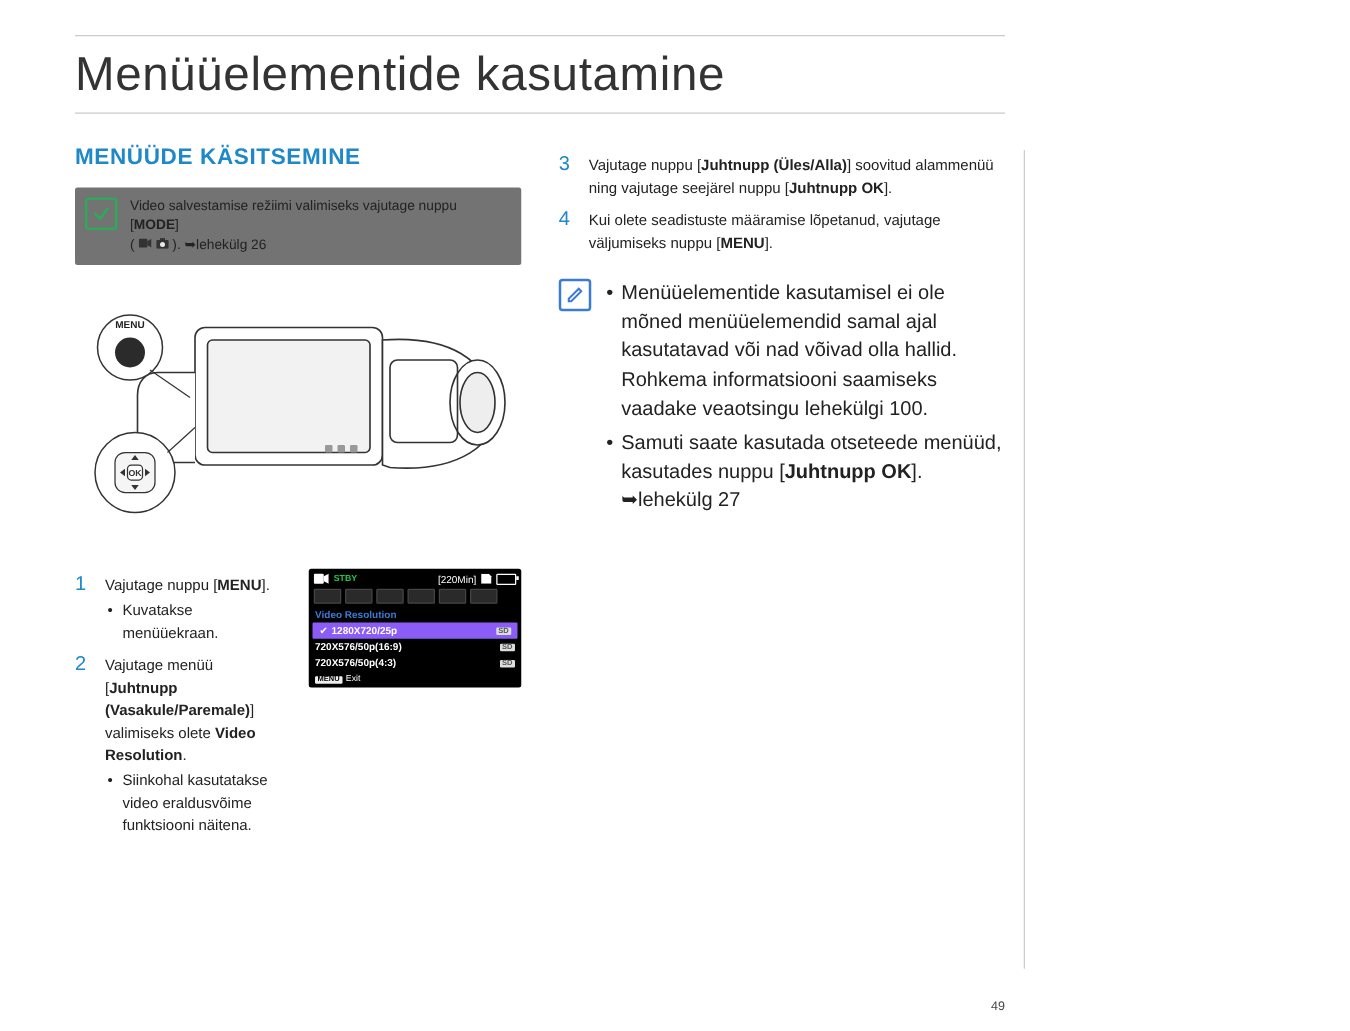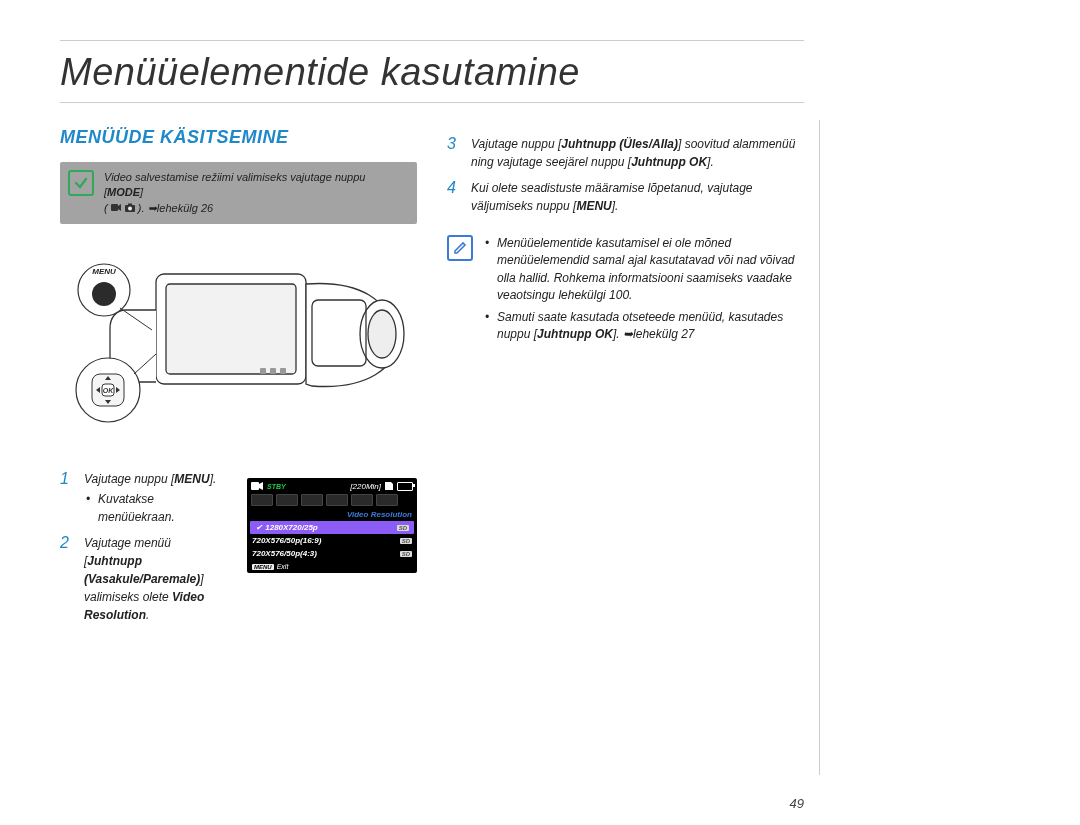--- a/index.html
+++ b/index.html
@@ -1,54 +1,54 @@
 <!DOCTYPE html>
 <html><head>
 <meta charset="utf-8">
 <style>
   html,body{margin:0;padding:0;background:#fff;font-family:Arial,Helvetica,sans-serif;color:#222;}
-  .page{width:864px;height:825px;position:relative;box-sizing:border-box;padding:40px 60px 0 60px;font-style:italic;}
+  .page{width:864px;height:825px;position:relative;box-sizing:border-box;padding:28px 60px 0 60px;}
   .hr-top{border-top:1px solid #ccc;margin:0 0 10px 0;}
   .title{font-size:38px;font-weight:300;letter-spacing:0.5px;color:#333;margin:0 0 8px 0;}
   .hr-under{border-top:1px solid #ccc;margin:0 0 24px 0;}
   .cols{display:flex;gap:30px;}
   .col{flex:1;min-width:0;}
   .subhead{color:#1f88c9;font-size:18px;font-weight:600;letter-spacing:0.5px;margin:0 0 12px 0;}
   .body{font-size:13px;line-height:1.45;color:#333;}
-  .note-box{background:#a3a3a3;border-radius:2px;padding:8px 10px 8px 44px;position:relative;font-size:11px;line-height:1.4;margin:14px 0 16px 0;}
+  .note-box{background:#737373;border-radius:2px;padding:8px 10px 8px 44px;position:relative;font-size:11px;line-height:1.4;margin:14px 0 16px 0;}
   .note-icon{position:absolute;left:8px;top:8px;width:22px;height:22px;border:2px solid #2fa85a;border-radius:3px;display:flex;align-items:center;justify-content:center;color:#2fa85a;font-weight:bold;}
   .camera{width:360px;height:200px;margin:0 auto 18px auto;}
   .step{display:flex;gap:12px;margin:8px 0;}
   .step-num{color:#1f88c9;font-size:16px;font-weight:300;min-width:12px;}
   .step-body{font-size:12px;line-height:1.5;}
   .bullet{padding-left:14px;position:relative;margin-top:2px;}
   .bullet::before{content:"•";position:absolute;left:2px;}
   .strong{font-weight:700;}
   .left-steps{display:flex;gap:18px;align-items:flex-start;}
   .steps-text{flex:1;}
-  .lcd{width:170px;background:#000;border-radius:2px;overflow:hidden;font-size:8px;color:#fff;margin-top:16px;text-align:right;}
+  .lcd{width:170px;background:#000;border-radius:2px;overflow:hidden;font-size:8px;color:#fff;margin-top:4px;}
   .lcd-top{display:flex;align-items:center;gap:4px;padding:3px 4px 1px 4px;}
   .stby{color:#21c94b;font-weight:700;font-size:7px;}
   .lcd-top-right{margin-left:auto;display:flex;gap:3px;align-items:center;}
   .batt{width:14px;height:7px;border:1px solid #fff;border-radius:1px;position:relative;}
   .batt::after{content:"";position:absolute;right:-3px;top:1px;width:2px;height:3px;background:#fff;}
   .lcd-tabs{display:flex;gap:3px;padding:2px 4px;}
   .tab{width:20px;height:10px;background:#2a2a2a;border:1px solid #444;border-radius:1px;}
   .lcd-label{color:#3b7bd6;font-weight:700;font-size:8px;padding:2px 5px;}
   .lcd-row{display:flex;align-items:center;justify-content:space-between;padding:2px 5px;font-size:8px;}
   .lcd-sel{background:#8b5cf6;margin:0 3px;border-radius:1px;}
   .lcd-check{width:8px;height:8px;display:inline-flex;align-items:center;justify-content:center;}
   .sd{background:#ddd;color:#555;border-radius:1px;font-size:6px;padding:0 2px;font-weight:700;}
   .lcd-exit{display:flex;align-items:center;gap:3px;padding:3px 5px;font-size:7px;}
   .menu-chip{background:#eee;color:#000;font-weight:700;border-radius:1px;padding:0 2px;font-size:6px;}
   .info-icon{min-width:22px;height:22px;border:2px solid #3b7bd6;border-radius:3px;display:flex;align-items:center;justify-content:center;color:#3b7bd6;margin-right:10px;margin-top:4px;}
   .info-block{display:flex;align-items:flex-start;margin-top:16px;}
-  .info-list{font-size:12px;line-height:1.45;}
+  .info-list{font-size:16px;line-height:1.45;}
   .info-list .bullet{margin:4px 0;}
-  .page-num{position:absolute;right:60px;bottom:14px;font-size:13px;color:#444;}
+  .page-num{position:absolute;right:60px;bottom:14px;font-size:10px;color:#444;}
   .side-rule{position:absolute;right:44px;top:120px;bottom:50px;border-right:1px solid #ccc;}
   .ok-btn{font-size:7px;font-weight:700;fill:#333;}
 </style>
 </head>
 <body>
 
 <div class="page">
   <div class="hr-top"></div>
   <h1 class="title">Menüüelementide kasutamine</h1>
   <div class="hr-under"></div>
@@ -120,20 +120,21 @@
             <div class="step-num">1</div>
             <div class="step-body">
               <span>Vajutage nuppu [<span class="strong">MENU</span>].</span>
               <div class="bullet">Kuvatakse menüüekraan.</div>
             </div>
           </div>
           <div class="step">
             <div class="step-num">2</div>
             <div class="step-body">
               <span>Vajutage menüü [</span><span class="strong">Juhtnupp (Vasakule/Paremale)</span><span>] valimiseks olete </span><span class="strong">Video Resolution</span><span>.</span>
+              <div class="bullet">Siinkohal kasutatakse video eraldusvõime funktsiooni näitena.</div>
             </div>
           </div>
         </div>
 
         <div class="lcd">
           <div class="lcd-top">
             <svg width="12" height="10" viewBox="0 0 12 10">
                 <rect x="0" y="1" width="8" height="8" rx="1" fill="#fff"></rect>
                 <path d="M8 3 L12 1 L12 9 L8 7 Z" fill="#fff"></path>
               </svg>

